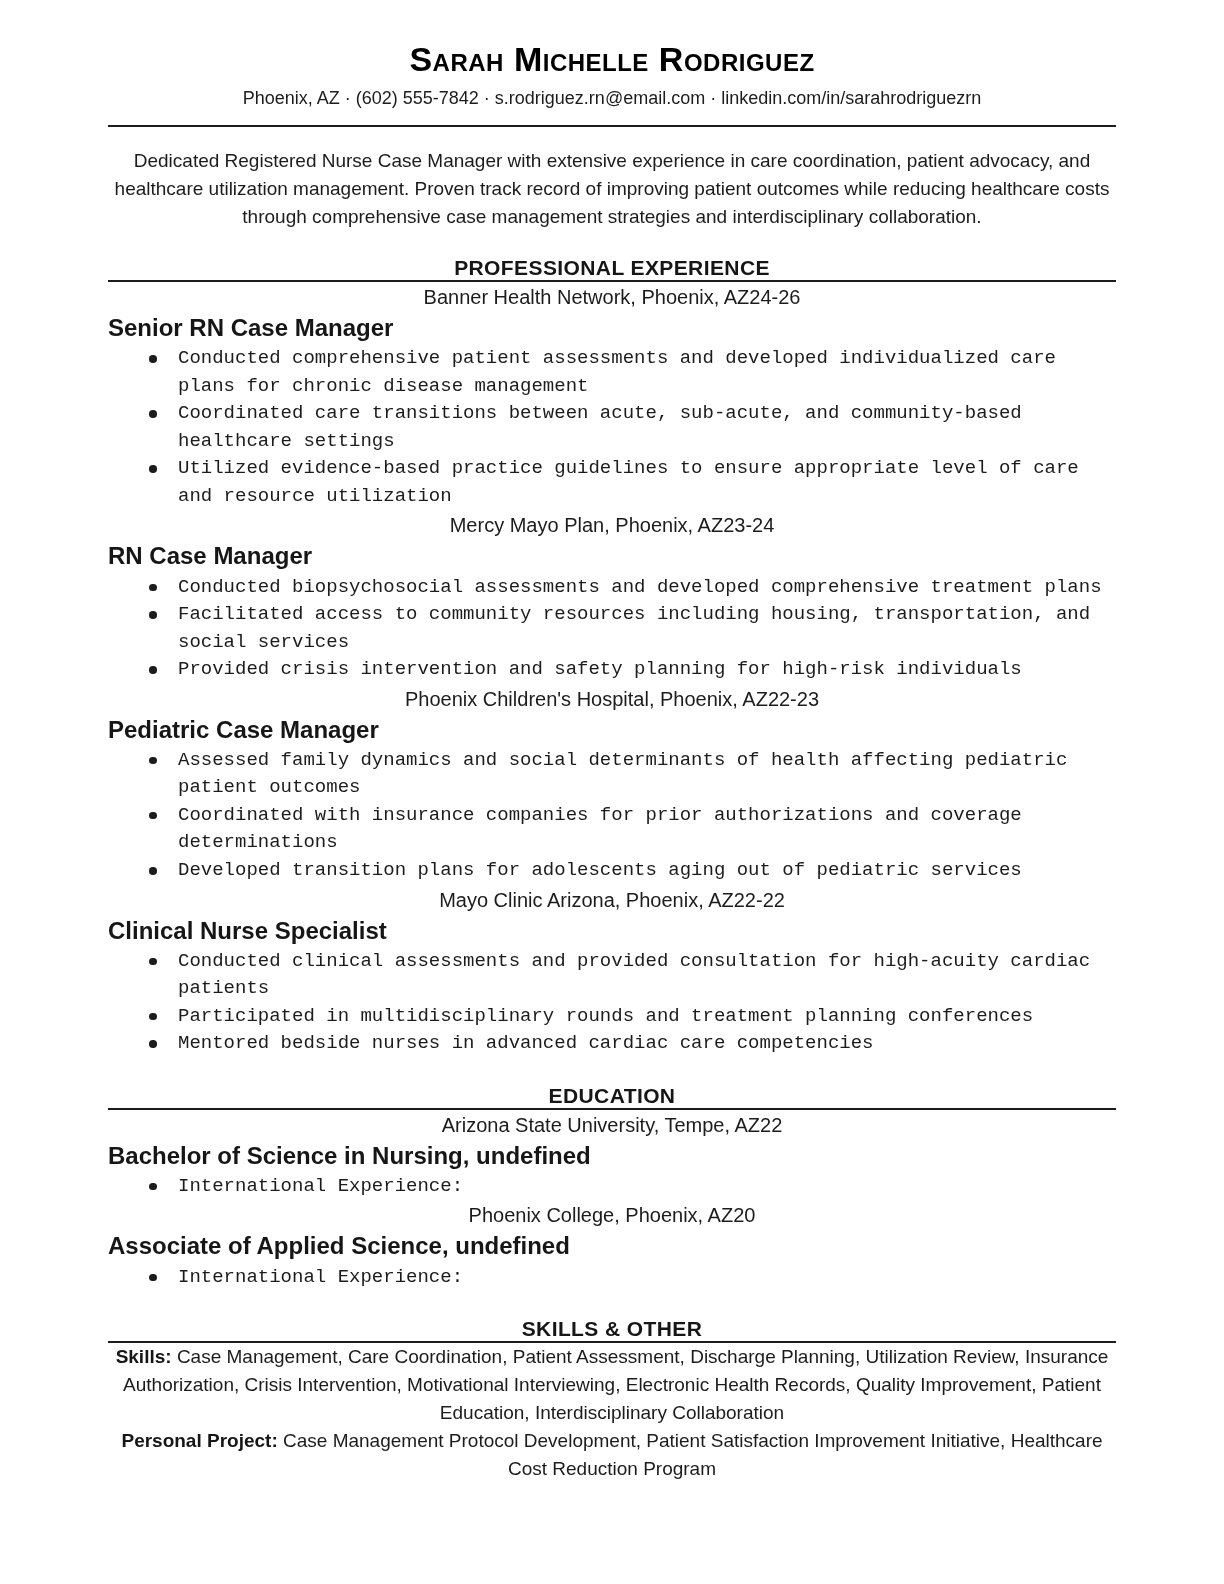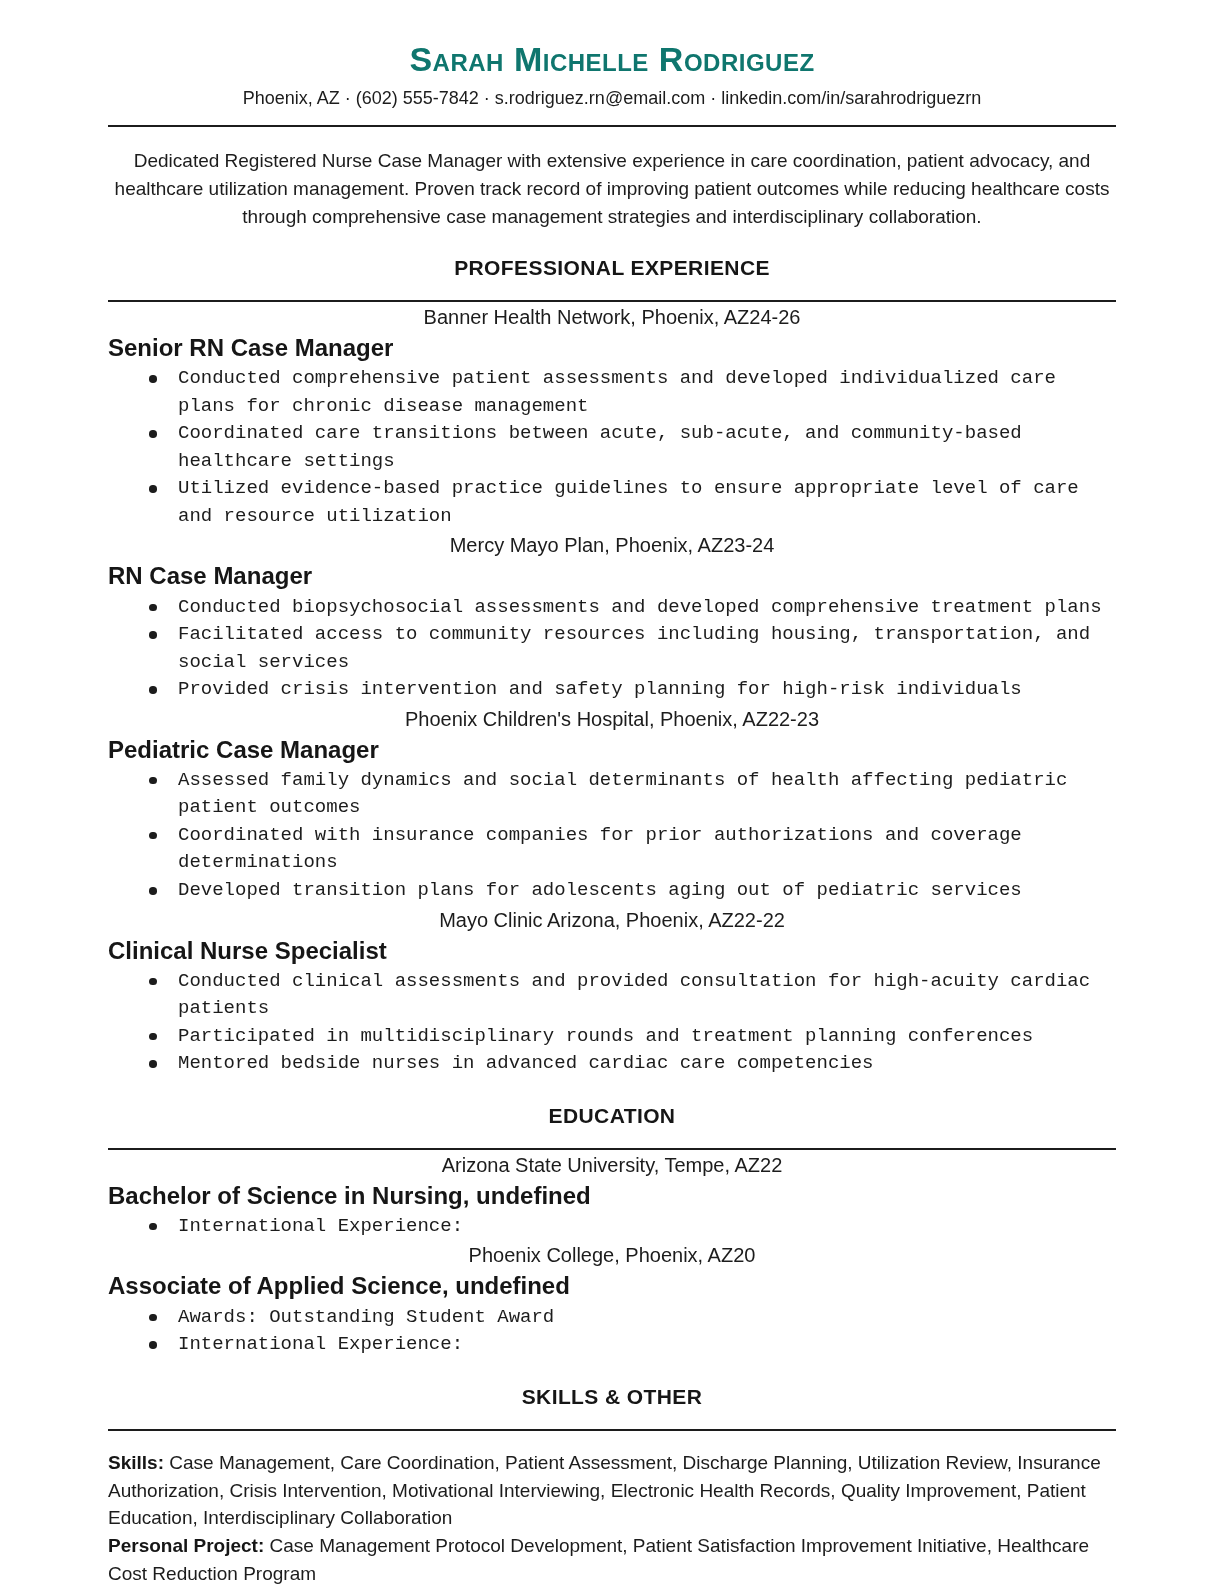--- a/index.html
+++ b/index.html
@@ -21,21 +21,21 @@
 
   
   .name {
     margin: 0;
     text-align: center;
     font-size: 34px;
     font-weight: 700;
     font-variant: small-caps;
     letter-spacing: 0.5px;
     line-height: 1.15;
-    color: #0f766e;
+    color: #000000;
   }
   .contact {
     margin-top: 8px;
     text-align: center;
     font-size: 18px;
     line-height: 1.3;
   }
   .top-divider {
     margin-top: 15px;
     border-top: 2px solid #1c1c1c;
@@ -46,21 +46,21 @@
   .summary {
     margin: 20px 4px 0 4px;
     text-align: center;
     font-size: 19px;
     line-height: 1.45;
   }
 
   
   .section-heading {
     margin: 26px 0 0 0;
-    padding-bottom: 20px;
+    padding-bottom: 0;
     text-align: center;
     font-size: 21px;
     font-weight: 700;
     letter-spacing: 0.4px;
     border-bottom: 2px solid #1c1c1c;
     color: #161616;
   }
 
   
   .entry-row {
@@ -98,21 +98,21 @@
     left: -29px;
     top: 10px;
     width: 7.5px;
     height: 7.5px;
     border-radius: 50%;
     background: #1c1c1c;
   }
 
   
   .skills-block {
-    margin-top: 18px;
+    text-align: center;
   }
   .skills-block p {
     margin: 0;
     font-size: 19px;
     line-height: 1.47;
   }
   .skills-block b {
     font-weight: 700;
     color: #161616;
   }
@@ -200,21 +200,20 @@
       </ul>
     </div>
 
     <div class="entry">
       <div class="entry-row">
         <span class="company">Phoenix College, Phoenix, AZ</span>
         <span class="dates">20</span>
       </div>
       <div class="entry-title">Associate of Applied Science, undefined</div>
       <ul class="bullets">
-        <li>Awards: Outstanding Student Award</li>
         <li>International Experience:</li>
       </ul>
     </div>
   </section>
 
   <section>
     <h2 class="section-heading">SKILLS &amp; OTHER</h2>
     <div class="skills-block">
       <p><b>Skills:</b><span> Case Management, Care Coordination, Patient Assessment, Discharge Planning, Utilization Review, Insurance Authorization, Crisis Intervention, Motivational Interviewing, Electronic Health Records, Quality Improvement, Patient Education, Interdisciplinary Collaboration</span></p>
       <p><b>Personal Project:</b><span> Case Management Protocol Development, Patient Satisfaction Improvement Initiative, Healthcare Cost Reduction Program</span></p>

